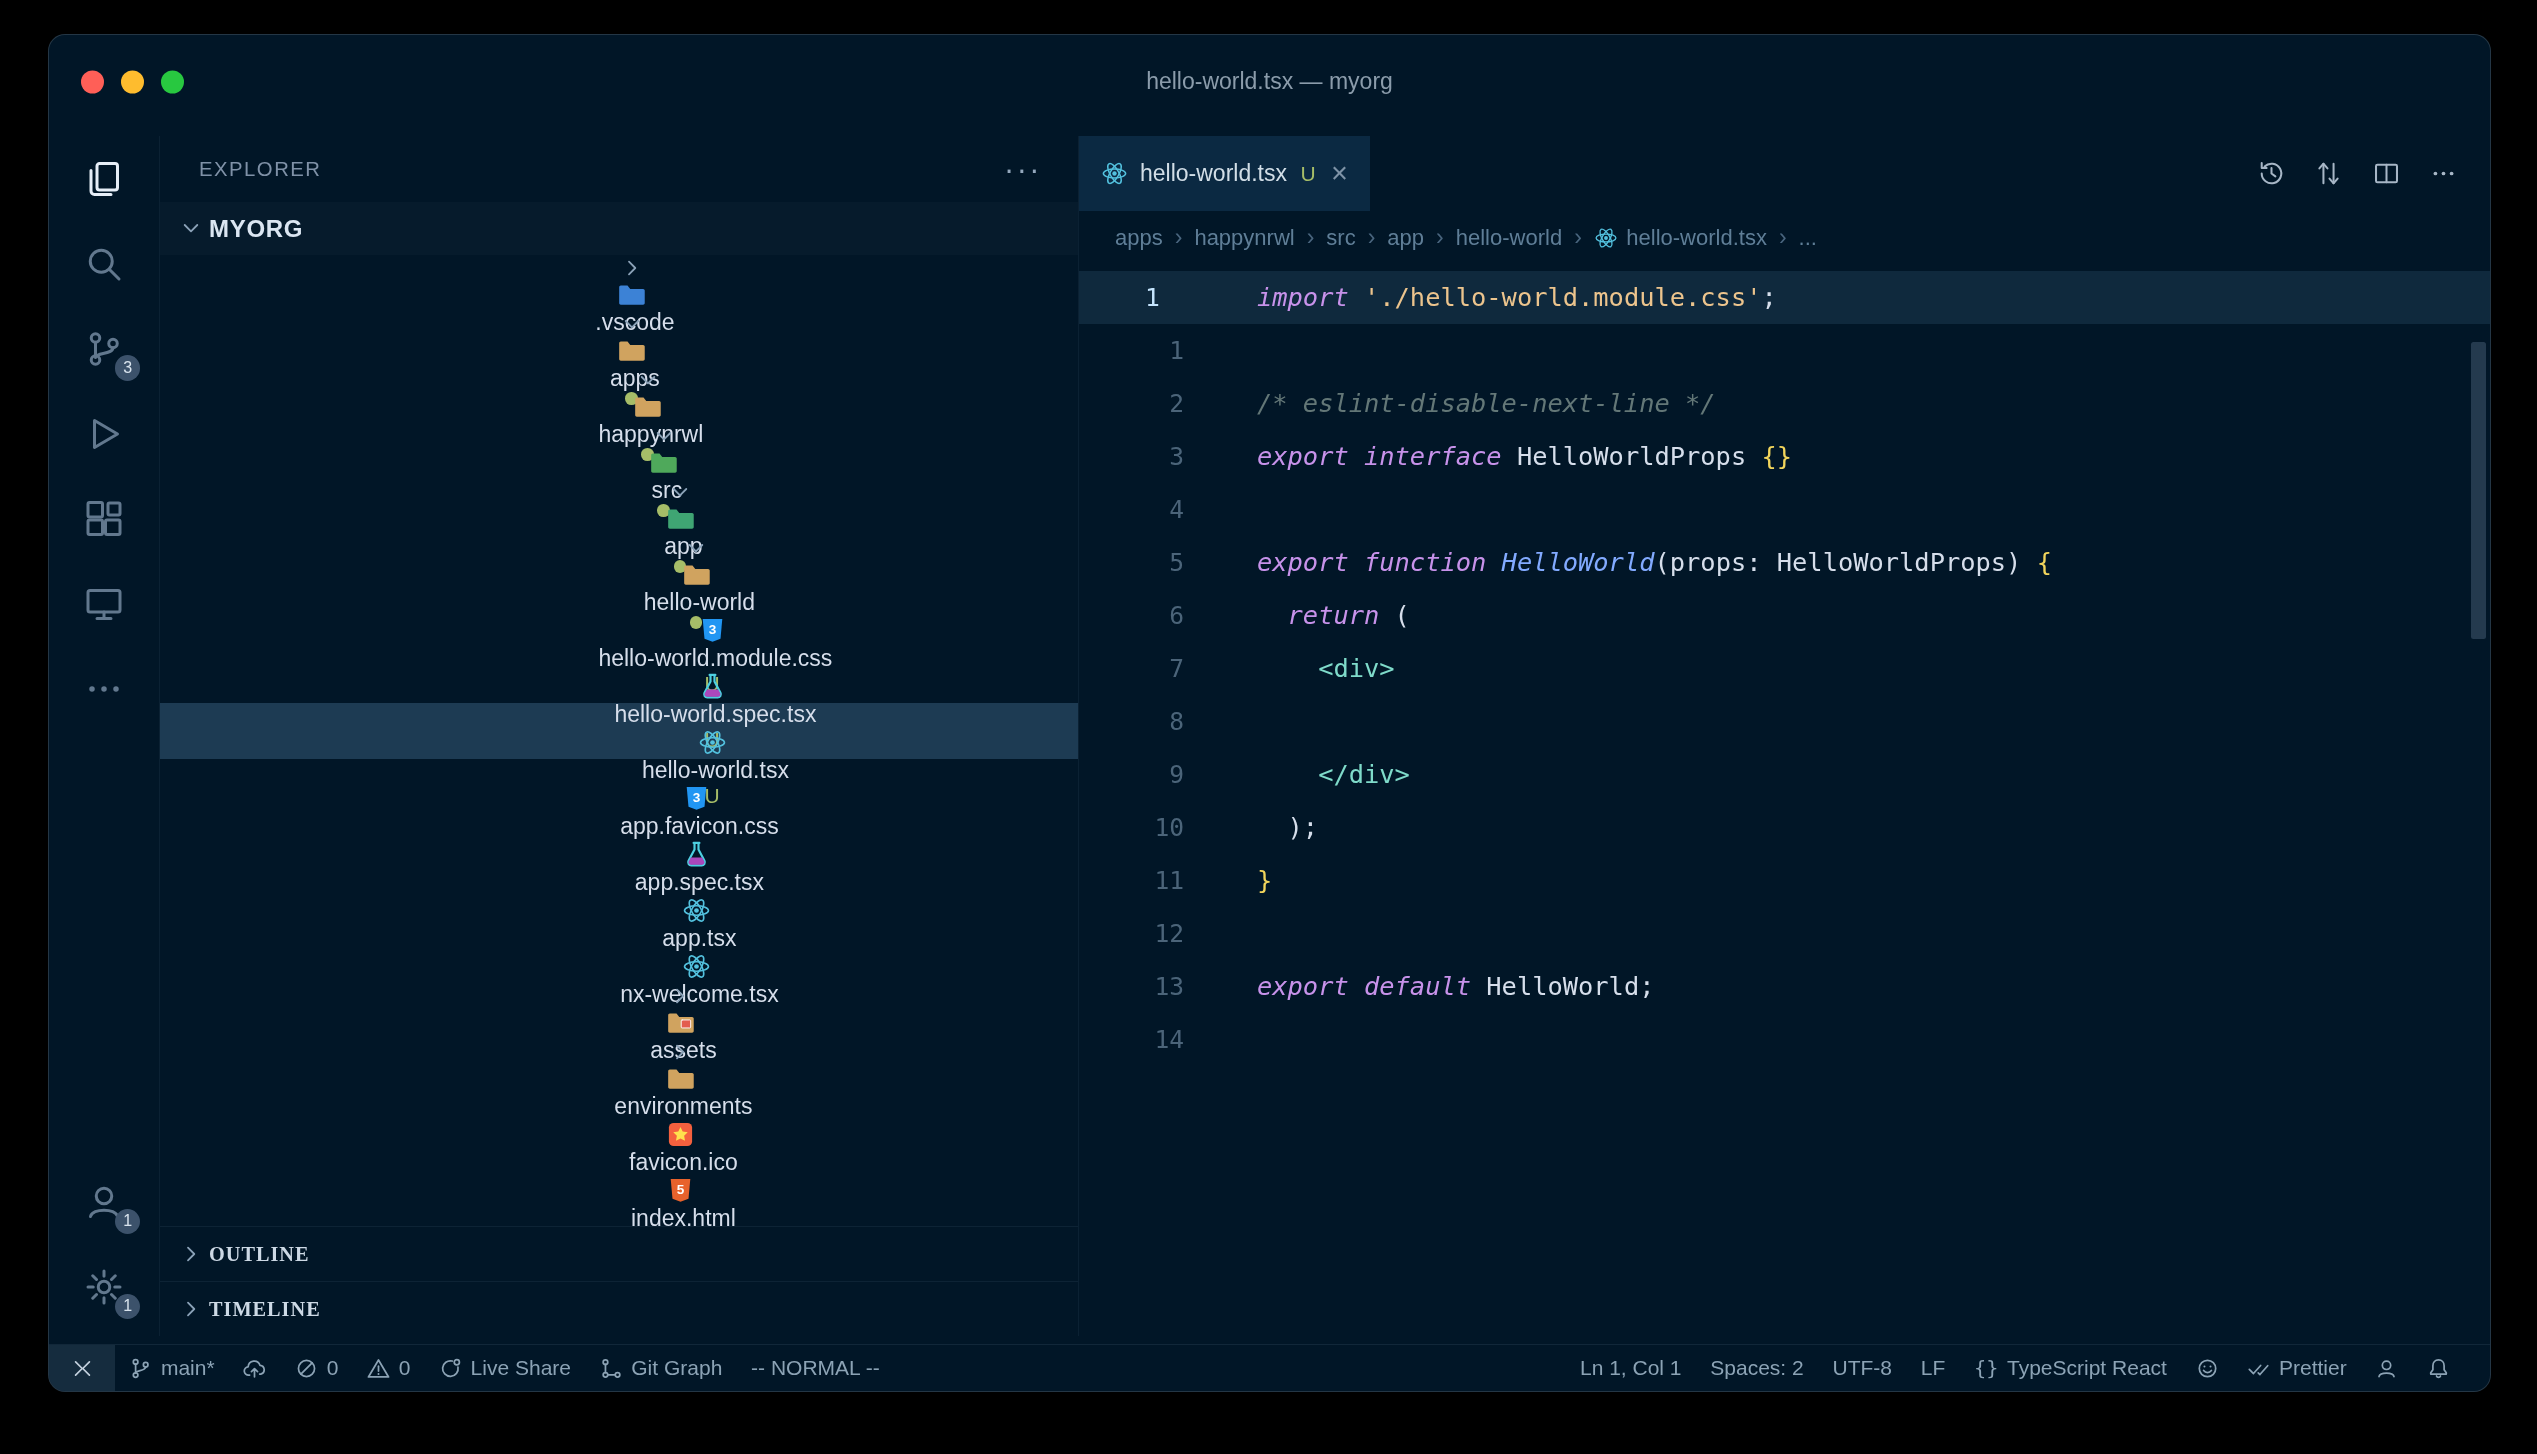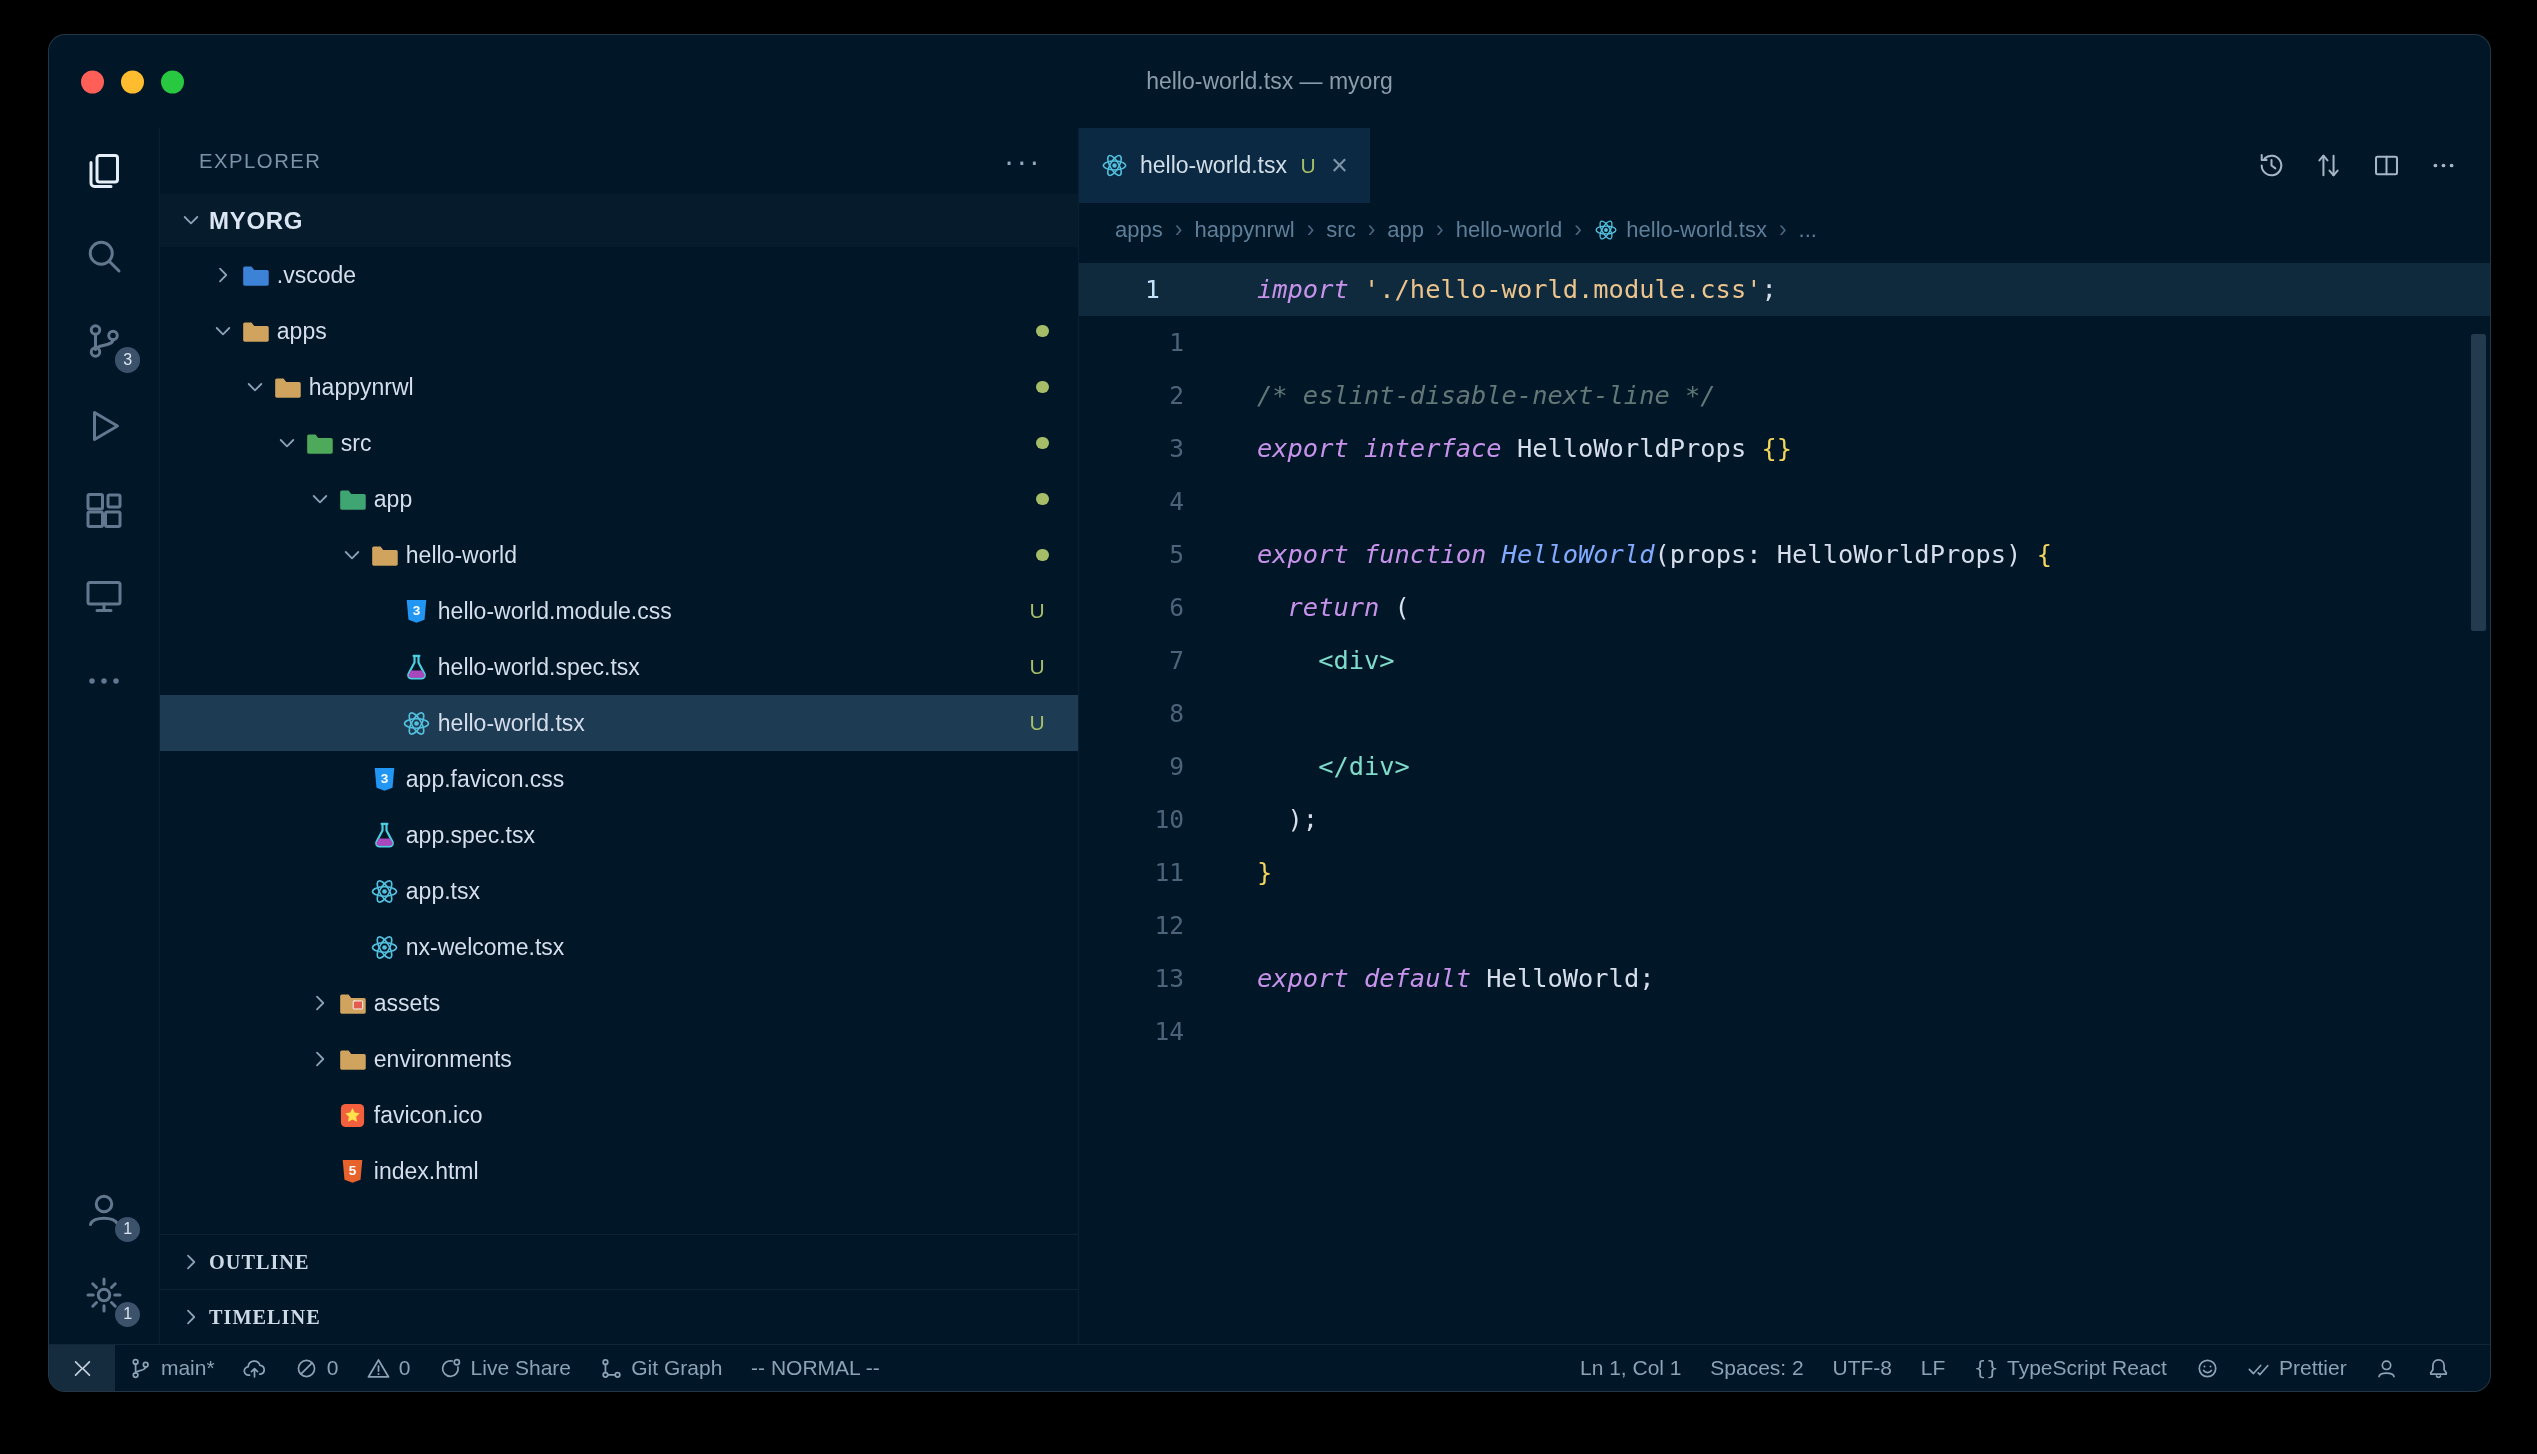--- a/index.html
+++ b/index.html
@@ -1,20 +1,20 @@
 <!DOCTYPE html>
 <html style="font-size:13.6px"><head>
 <meta charset="utf-8">
 <style>
   html,body{margin:0;padding:0;background:#000;}
   .page{position:relative;width:2538px;height:1454px;background:#000;overflow:hidden;
         font-family:"Liberation Sans",sans-serif;-webkit-font-smoothing:antialiased;}
   .window{position:absolute;left:48px;top:34px;width:2441px;height:1356px;background:#011627;
           border-radius:17px;overflow:hidden;display:flex;flex-direction:column;
-          border:0.8px solid rgba(255,255,255,.14);box-shadow:0 34px 102px rgba(0,0,0,.85);}
+          border:0.8px solid rgba(255,255,255,.14);box-shadow:0 34px 102px rgba(0,0,0,.85);gap:8px;}
   
   .titlebar{height:93px;flex:none;display:flex;align-items:center;position:relative;}
   .traffic{position:absolute;left:32px;top:50%;transform:translateY(-50%);display:flex;gap:17px;}
   .tl{width:23px;height:23px;border-radius:50%;display:inline-block;}
   .tl.red{background:#ff5f57;}.tl.yellow{background:#febc2e;}.tl.green{background:#28c840;}
   .title{margin:0 auto;color:#8b9cab;font-size:23px;}
   
   .main{flex:1;display:flex;min-height:0;}
   .activitybar{width:110px;flex:none;display:flex;flex-direction:column;align-items:center;
                border-right:0.8px solid rgba(94,118,143,.12);}
@@ -29,21 +29,21 @@
   
   .sidebar{width:918px;flex:none;display:flex;flex-direction:column;min-height:0;
            border-right:0.8px solid rgba(94,118,143,.12);}
   .sb-header{height:66px;flex:none;display:flex;align-items:center;padding:0 36px 0 39px;
              color:#7f91a7;font-size:20.3px;letter-spacing:1.5px;}
   .sb-header .ellip{margin-left:auto;color:#94a8bd;font-size:30.5px;letter-spacing:2.5px;line-height:17px;}
   .root-row{height:53px;flex:none;display:flex;align-items:center;padding-left:12px;
             color:#dbe6f2;font-weight:bold;font-size:24px;letter-spacing:0.7px;
             background:rgba(255,255,255,.025);}
   .tree{flex:1;min-height:0;overflow:hidden;}
-  .tree-row{height:56px;display:flex;align-items:center;padding-right:29px;color:#d6deeb;font-size:23px;}
+  .tree-row{height:56px;display:flex;align-items:center;padding-right:19px;color:#d6deeb;font-size:23px;flex-direction:column;}
   .tree-row.selected{background:#1d3b53;}
   .chev{width:37px;height:25.4px;display:inline-flex;align-items:center;justify-content:center;
         color:#8ba2b8;flex:none;}
   .chev svg{width:24px;height:24px;}
   .tlabel{margin-left:6.8px;white-space:nowrap;}
   .tspacer{flex:1;}
   .gitdot{width:12.7px;height:12.7px;border-radius:50%;background:var(--untracked);flex:none;}
   .uletter{color:var(--untracked);font-size:21px;width:24px;text-align:center;flex:none;}
   .bottom-sections{flex:none;margin-top:auto;}
   .bsec{height:54px;display:flex;align-items:center;padding-left:12px;color:#cdd9e5;font-weight:bold;

